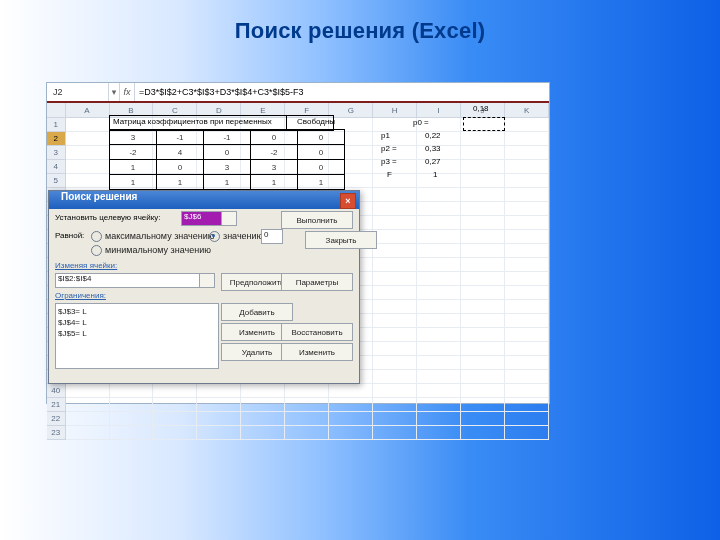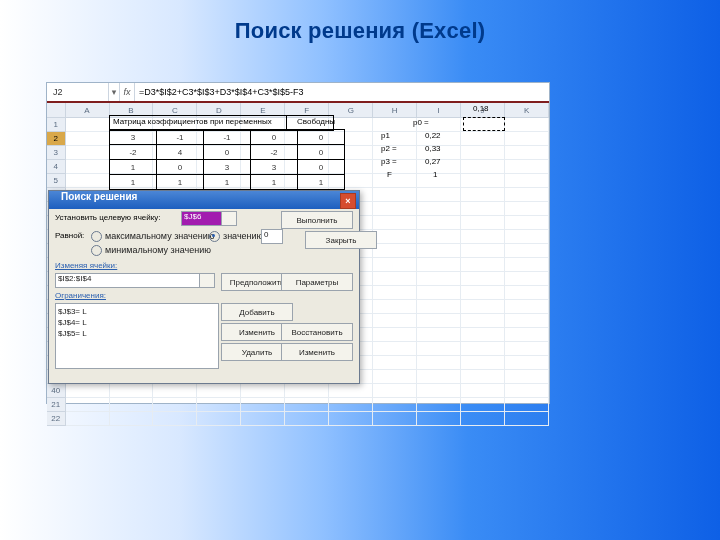--- a/index.html
+++ b/index.html
@@ -388,20 +388,34 @@
           <div class="cell"></div>
           <div class="cell"></div>
           <div class="cell"></div>
           <div class="cell"></div>
           <div class="cell"></div>
           <div class="cell"></div>
           <div class="cell"></div>
           <div class="cell"></div>
           <div class="cell"></div>
         </div>
+        <div class="rrow">
+          <div class="rcell">23</div>
+          <div class="cell"></div>
+          <div class="cell"></div>
+          <div class="cell"></div>
+          <div class="cell"></div>
+          <div class="cell"></div>
+          <div class="cell"></div>
+          <div class="cell"></div>
+          <div class="cell"></div>
+          <div class="cell"></div>
+          <div class="cell"></div>
+          <div class="cell"></div>
+        </div>
       </div>
 
     <div class="ov" style="left:66px;top:14px;">Матрица коэффициентов при переменных</div>
     <div class="ov" style="left:250px;top:14px;">Свободны</div>
     <table class="tb" style="left:62px;top:12px;width:225px;">
       <tbody>
           <tr>
             <td colspan="4" style="border:1.2px solid #000;height:12px;"></td>
             <td style="border:1.2px solid #000;"></td>
           </tr>

